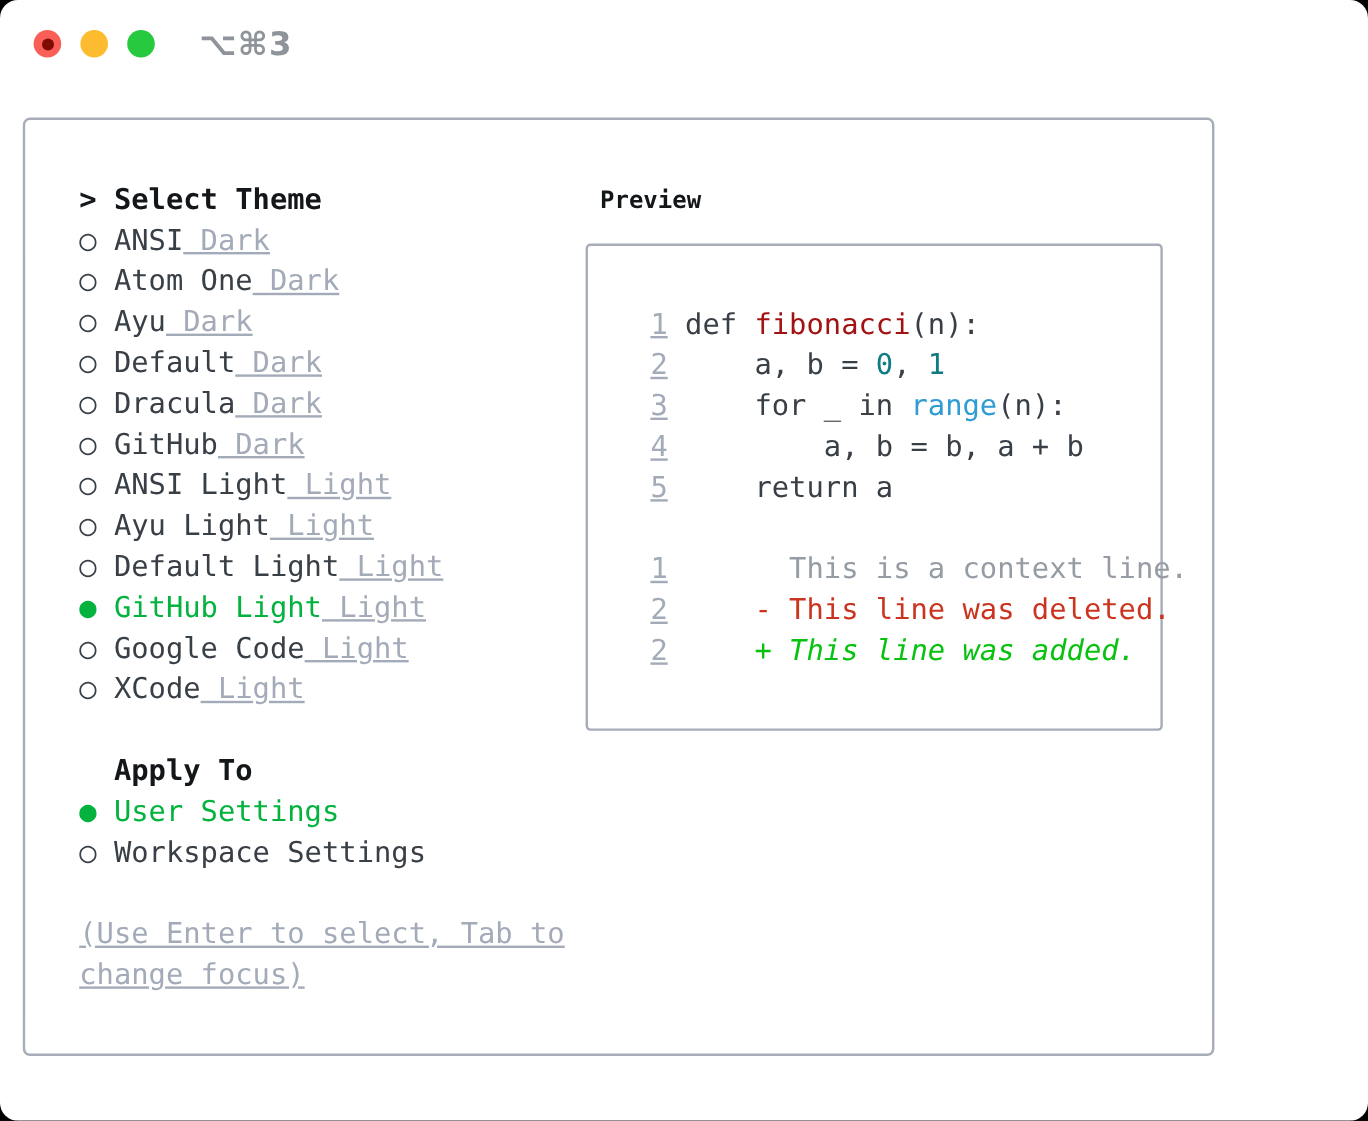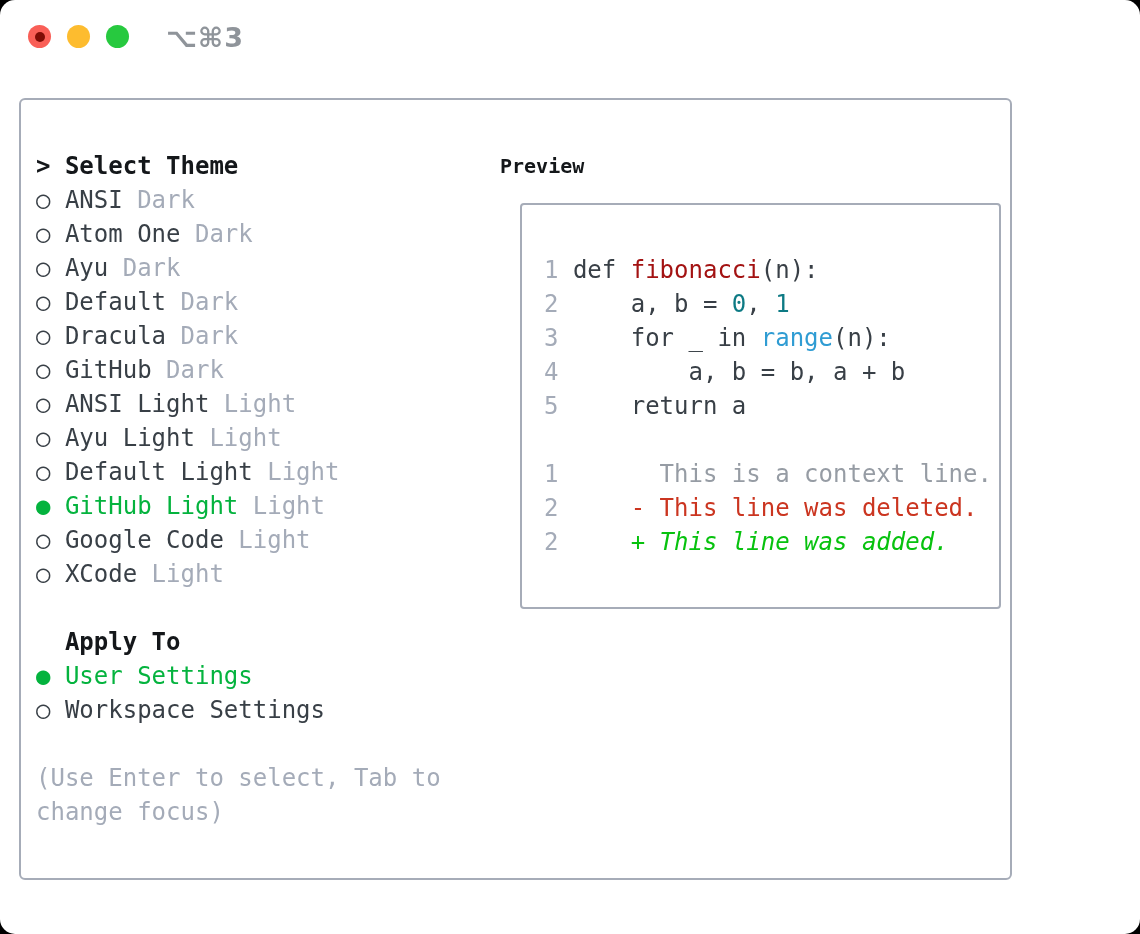--- a/index.html
+++ b/index.html
@@ -17,36 +17,36 @@
                 left:6.5px; top:6.5px; background:var(--tl-red-dot); }
   .title-text { position:absolute; left:166px; top:22px; font-family:"DejaVu Sans","Liberation Sans",sans-serif;
                 font-size:27px; font-weight:bold; color:var(--title); letter-spacing:1px; }
 
   
   .panel { position:absolute; left:19px; top:98px; width:993px; height:782px;
            border:2px solid var(--border); border-radius:6px; background:#fff; }
 
   
   .rows { position:absolute; font-size:24px; line-height:34px; white-space:pre; }
-  .rows .row { height:34px; }
+  .rows .row { height:34px;margin-left:30px; }
 
   .left-rows { left:36px; top:149px; }
 
   .preview-heading { position:absolute; left:500px; top:149px; height:34px; line-height:34px;
                      font-size:20px; font-weight:bold; color:var(--black); white-space:pre; }
 
-  .pbox { position:absolute; left:520px; top:203px; width:481px; height:406px;
+  .pbox { position:absolute; left:488px; top:203px; width:481px; height:406px;
           border:2px solid var(--border); border-radius:4px; background:#fff; }
   .code-rows { left:22px; top:48px; }
 
   
   .c-header { color:var(--black); font-weight:bold; }
   .c-hblack { color:var(--black);font-weight:bold; }
   .c-dark   { color:var(--dark); }
-  .c-muted  { color:var(--muted); }
+  .c-muted  { color:var(--muted);text-decoration:underline; }
   .c-ctx    { color:var(--context); }
   .c-sel    { color:var(--sel-green); }
   .c-add    { color:var(--add-green);font-style:italic; }
   .c-del    { color:var(--del-red); }
   .c-func   { color:var(--func-red); }
   .c-teal   { color:var(--teal); }
   .c-blue   { color:var(--blue); }
 </style>
 </head>
 <body>

